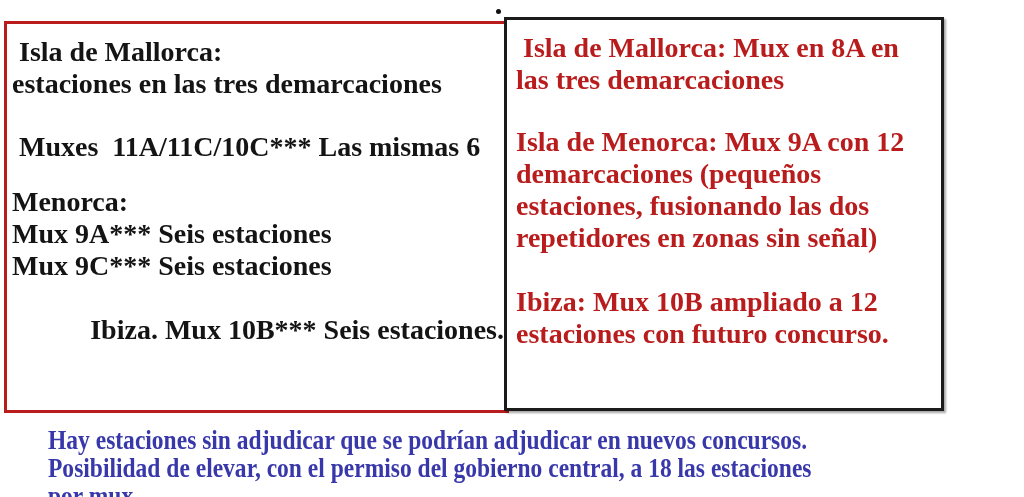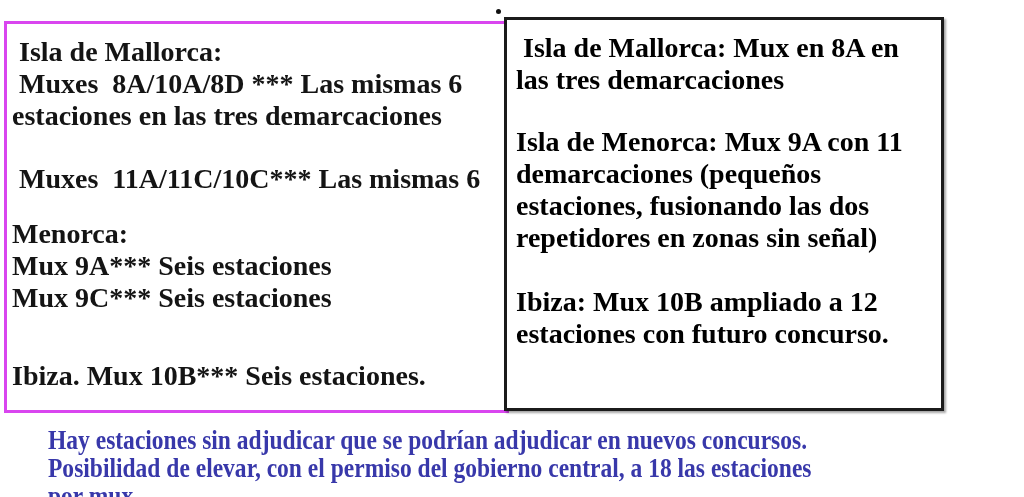--- a/index.html
+++ b/index.html
@@ -20,45 +20,45 @@
     position: absolute;
     box-sizing: border-box;
     overflow: hidden;
     background: #ffffff;
   }
   #left-box {
     left: 4px;
     top: 21px;
     width: 505px;
     height: 392px;
-    border: 3px solid #d946ef;
+    border: 3px solid #b91c1c;
     padding: 12px 2px 0 5px;
     color: #141414;
     font-size: 28px;
     line-height: 32px;
   }
   #right-box {
     left: 504px;
     top: 17px;
     width: 440px;
     height: 394px;
     border: 3px solid #1b1b1b;
     box-shadow: 2px 2px 2px rgba(0,0,0,0.35);
     padding: 12px 0 0 9px;
-    color: #000000;
+    color: #b91c1c;
     font-size: 28px;
     line-height: 32px;
   }
   .ln {
     white-space: pre;
   }
   .para { margin: 0; }
   #left-box .para-1 { margin-top: 31px; }
   #left-box .para-2 { margin-top: 23px; }
-  #left-box .para-3 { margin-top: 46px; }
+  #left-box .para-3 { margin-top: 32px; text-align: right; }
   #right-box .para-1 { margin-top: 30px; }
   #right-box .para-2 { margin-top: 32px; }
   #top-dot {
     position: absolute;
     left: 496px;
     top: 9px;
     width: 5px;
     height: 5px;
     background: #111111;
     border-radius: 50%;
@@ -78,21 +78,20 @@
 </head>
 <body>
 
 <div id="screen">
 
   <span id="top-dot"></span>
 
   <div id="left-box" class="box">
     <div class="para para-0">
       <div class="ln"> Isla de Mallorca:</div>
-      <div class="ln"> Muxes  8A/10A/8D *** Las mismas 6</div>
       <div class="ln">estaciones en las tres demarcaciones</div>
     </div>
     <div class="para para-1">
       <div class="ln"> Muxes  11A/11C/10C*** Las mismas 6</div>
     </div>
     <div class="para para-2">
       <div class="ln">Menorca:</div>
       <div class="ln">Mux 9A*** Seis estaciones</div>
       <div class="ln">Mux 9C*** Seis estaciones</div>
     </div>
@@ -100,21 +99,21 @@
       <div class="ln">Ibiza. Mux 10B*** Seis estaciones.</div>
     </div>
   </div>
 
   <div id="right-box" class="box">
     <div class="para para-0">
       <div class="ln"> Isla de Mallorca: Mux en 8A en</div>
       <div class="ln">las tres demarcaciones</div>
     </div>
     <div class="para para-1">
-      <div class="ln">Isla de Menorca: Mux 9A con 11</div>
+      <div class="ln">Isla de Menorca: Mux 9A con 12</div>
       <div class="ln">demarcaciones (pequeños</div>
       <div class="ln">estaciones, fusionando las dos</div>
       <div class="ln">repetidores en zonas sin señal)</div>
     </div>
     <div class="para para-2">
       <div class="ln">Ibiza: Mux 10B ampliado a 12</div>
       <div class="ln">estaciones con futuro concurso.</div>
     </div>
   </div>
 

